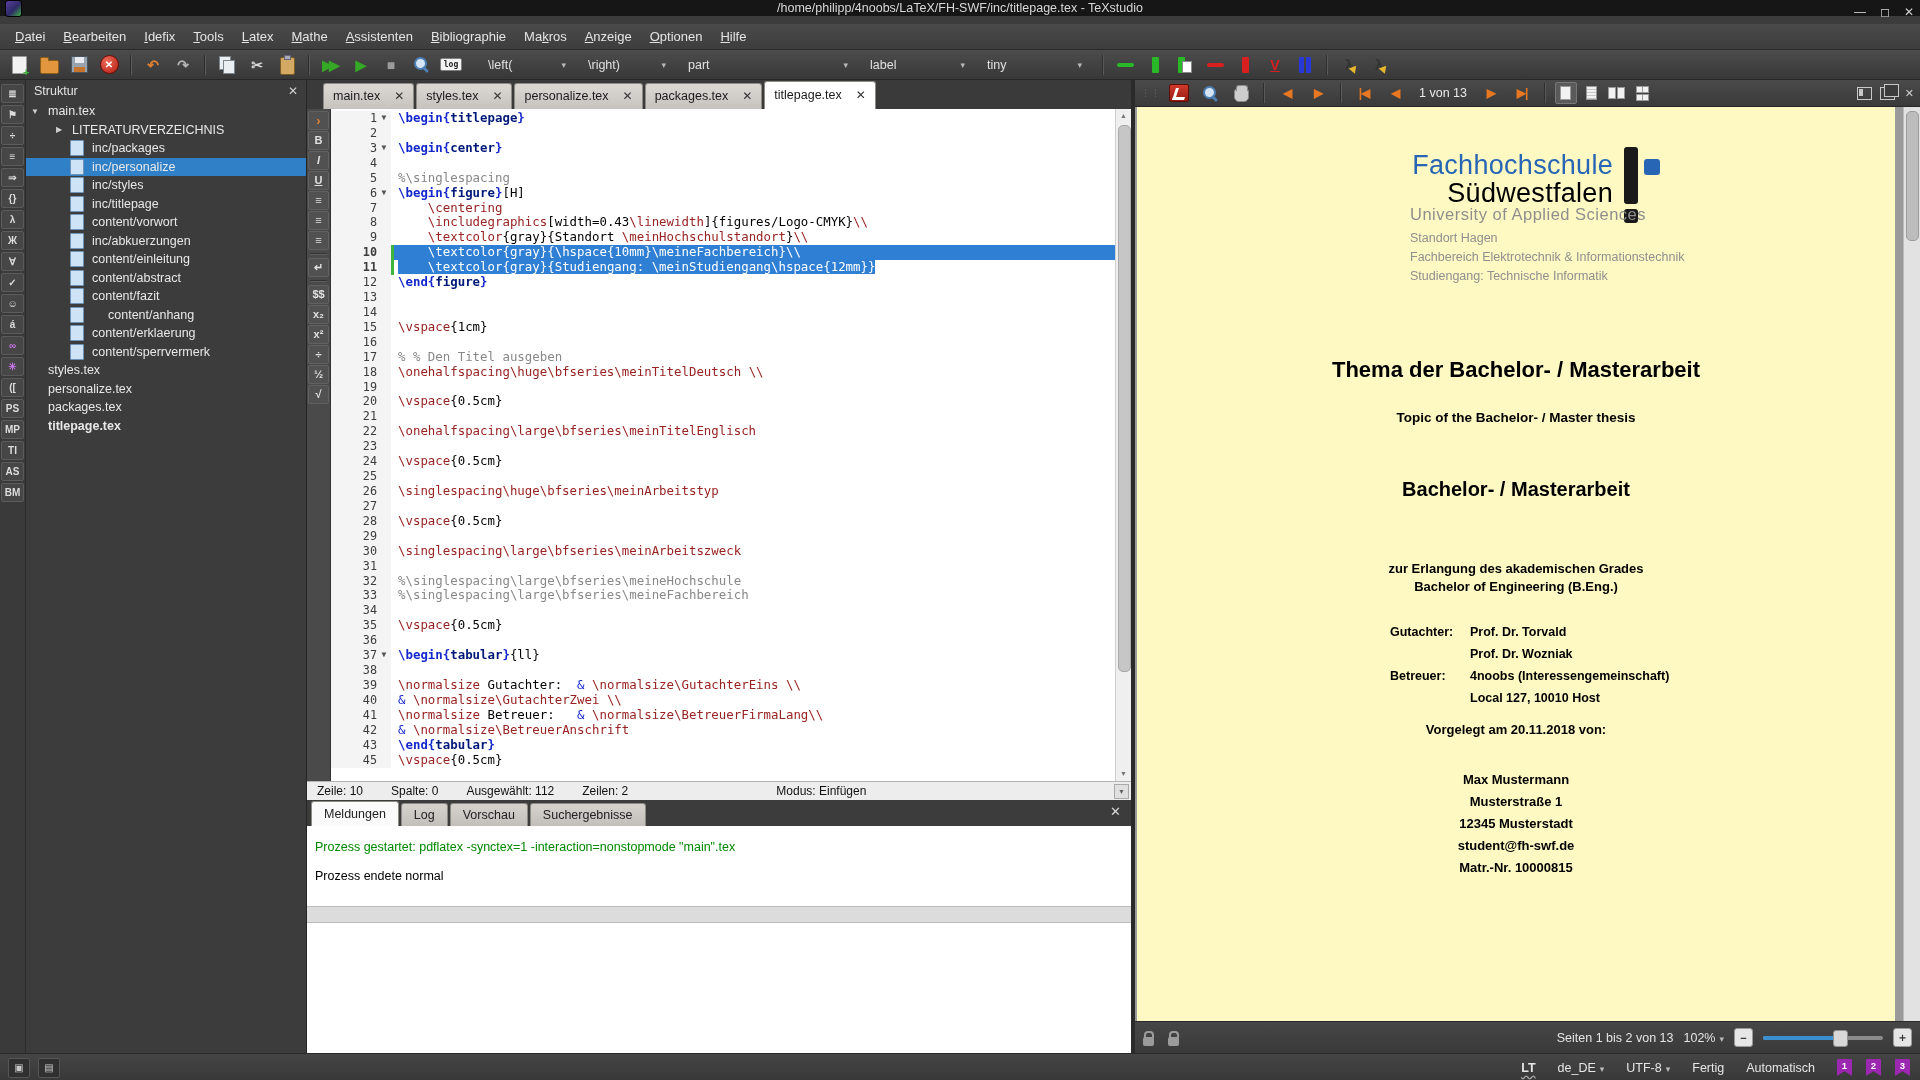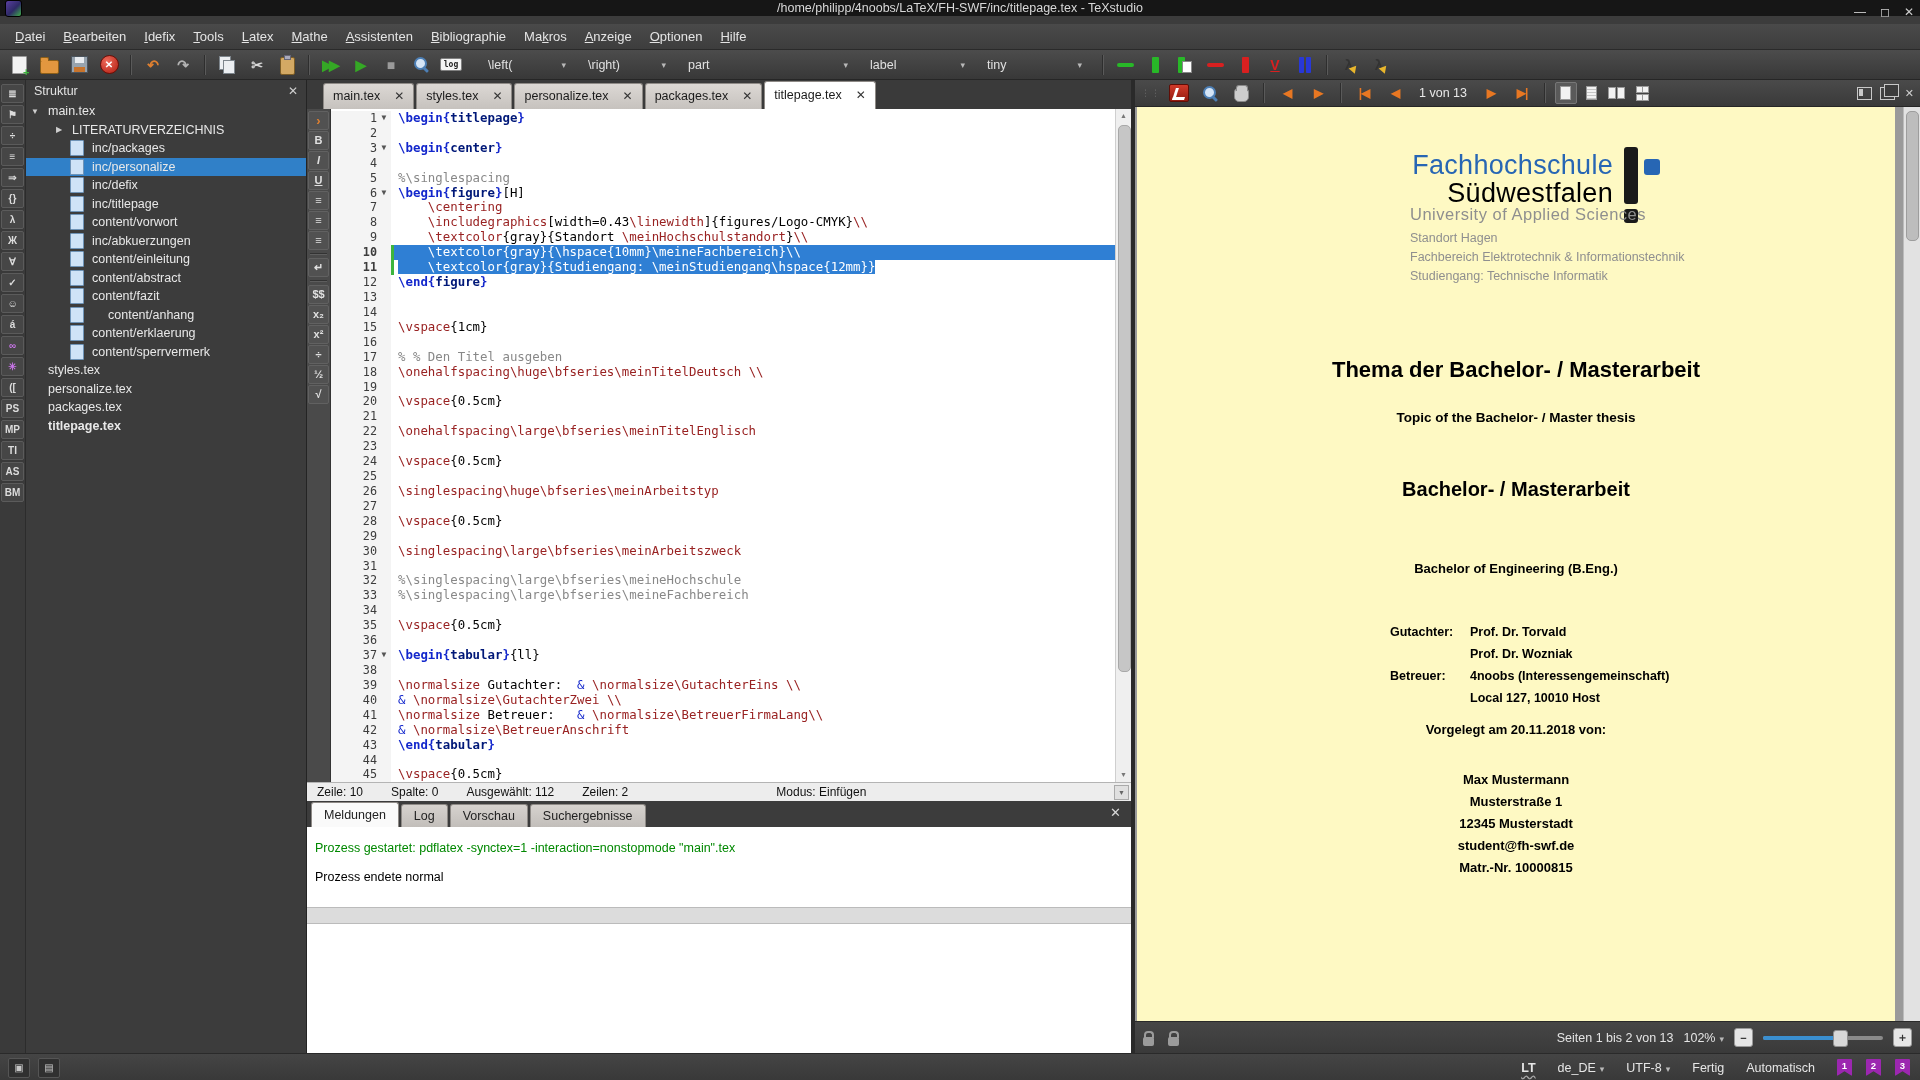--- a/index.html
+++ b/index.html
@@ -337,21 +337,21 @@
             <span style="margin-left: 0px;">inc/packages</span>
           </div>
           <div class="trow sel" style="padding-left: 28px;">
             <span class="texp"></span>
             <span class="tdoc" style="margin-left: 6px;"></span>
             <span style="margin-left: 0px;">inc/personalize</span>
           </div>
           <div class="trow" style="padding-left: 28px;">
             <span class="texp"></span>
             <span class="tdoc" style="margin-left: 6px;"></span>
-            <span style="margin-left: 0px;">inc/defix</span>
+            <span style="margin-left: 0px;">inc/styles</span>
           </div>
           <div class="trow" style="padding-left: 28px;">
             <span class="texp"></span>
             <span class="tdoc" style="margin-left: 6px;"></span>
             <span style="margin-left: 0px;">inc/titlepage</span>
           </div>
           <div class="trow" style="padding-left: 28px;">
             <span class="texp"></span>
             <span class="tdoc" style="margin-left: 6px;"></span>
             <span style="margin-left: 0px;">content/vorwort</span>
@@ -489,21 +489,20 @@
             <div class="crow"><span class="gnum">34</span><span class="gfold"></span><span class="cbar"></span><span class="ctext"></span></div>
             <div class="crow"><span class="gnum">35</span><span class="gfold"></span><span class="cbar"></span><span class="ctext"><span class="c-cmd">\vspace</span><span class="c-txt">{0.5cm}</span></span></div>
             <div class="crow"><span class="gnum">36</span><span class="gfold"></span><span class="cbar"></span><span class="ctext"></span></div>
             <div class="crow"><span class="gnum">37</span><span class="gfold">▼</span><span class="cbar"></span><span class="ctext"><span class="c-kw">\begin{</span><span class="c-env">tabular</span><span class="c-kw">}</span><span class="c-txt">{ll}</span></span></div>
             <div class="crow"><span class="gnum">38</span><span class="gfold"></span><span class="cbar"></span><span class="ctext"></span></div>
             <div class="crow"><span class="gnum">39</span><span class="gfold"></span><span class="cbar"></span><span class="ctext"><span class="c-cmd">\normalsize</span><span class="c-txt"> Gutachter:  </span><span class="c-amp">&amp;</span><span class="c-txt"> </span><span class="c-cmd">\normalsize\GutachterEins</span><span class="c-txt"> </span><span class="c-cmd">\\</span></span></div>
             <div class="crow"><span class="gnum">40</span><span class="gfold"></span><span class="cbar"></span><span class="ctext"><span class="c-amp">&amp;</span><span class="c-txt"> </span><span class="c-cmd">\normalsize\GutachterZwei</span><span class="c-txt"> </span><span class="c-cmd">\\</span></span></div>
             <div class="crow"><span class="gnum">41</span><span class="gfold"></span><span class="cbar"></span><span class="ctext"><span class="c-cmd">\normalsize</span><span class="c-txt"> Betreuer:   </span><span class="c-amp">&amp;</span><span class="c-txt"> </span><span class="c-cmd">\normalsize\BetreuerFirmaLang</span><span class="c-cmd">\\</span></span></div>
             <div class="crow"><span class="gnum">42</span><span class="gfold"></span><span class="cbar"></span><span class="ctext"><span class="c-amp">&amp;</span><span class="c-txt"> </span><span class="c-cmd">\normalsize\BetreuerAnschrift</span></span></div>
             <div class="crow"><span class="gnum">43</span><span class="gfold"></span><span class="cbar"></span><span class="ctext"><span class="c-kw">\end{</span><span class="c-env">tabular</span><span class="c-kw">}</span></span></div>
-            <div class="crow"><span class="gnum">44</span><span class="gfold"></span><span class="cbar"></span><span class="ctext"></span></div>
             <div class="crow"><span class="gnum">45</span><span class="gfold"></span><span class="cbar"></span><span class="ctext"><span class="c-cmd">\vspace</span><span class="c-txt">{0.5cm}</span></span></div>
           </div>
         <div id="vscroll">
           <span class="arr" style="top:0">▲</span>
           <div id="vthumb"></div>
           <span class="arr" style="bottom:0">▼</span>
         </div>
       </div>
       <div id="edstatus">
         <span>Zeile: 10</span>
@@ -601,20 +600,21 @@
           <div id="uas" class="pc">University of Applied Sciences</div>
           <div id="infolines" class="pc">
               <div>Standort Hagen</div>
               <div>Fachbereich Elektrotechnik &amp; Informationstechnik</div>
               <div>Studiengang: Technische Informatik</div>
             </div>
           <div id="title-de" class="pc centered">Thema der Bachelor- / Masterarbeit</div>
           <div id="worktype" class="pc centered">Bachelor- / Masterarbeit</div>
           <div id="title-en" class="pc centered">Topic of the Bachelor- / Master thesis</div>
           <div id="grade" class="pc centered">
+            <div>zur Erlangung des akademischen Grades</div>
             <div>Bachelor of Engineering (B.Eng.)</div>
           </div>
           <div id="revtable" class="pc">
               <div class="revrow">
                 <span class="rl">Gutachter:</span>
                 <span>Prof. Dr. Torvald</span>
               </div>
               <div class="revrow">
                 <span class="rl"></span>
                 <span>Prof. Dr. Wozniak</span>

